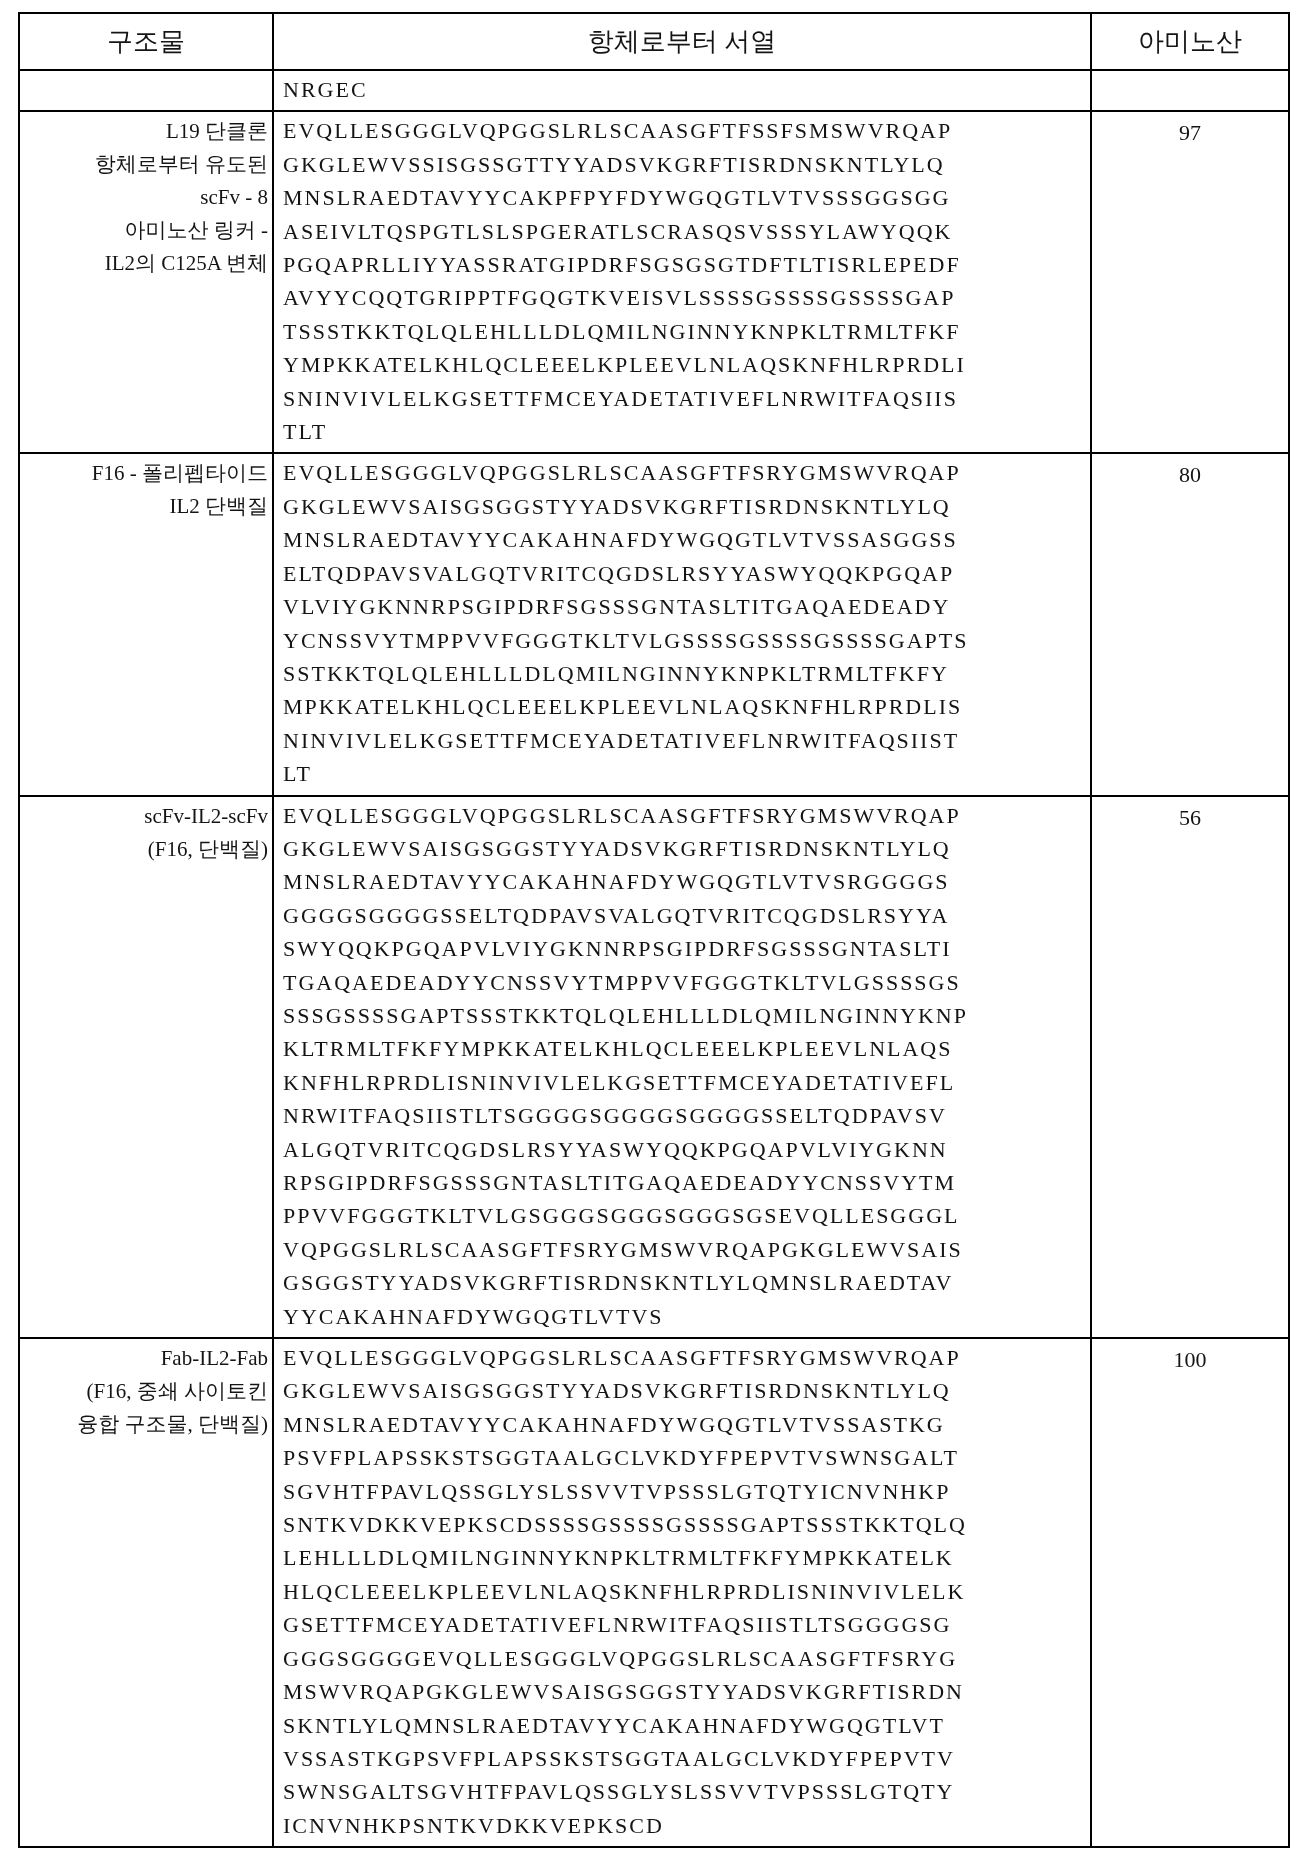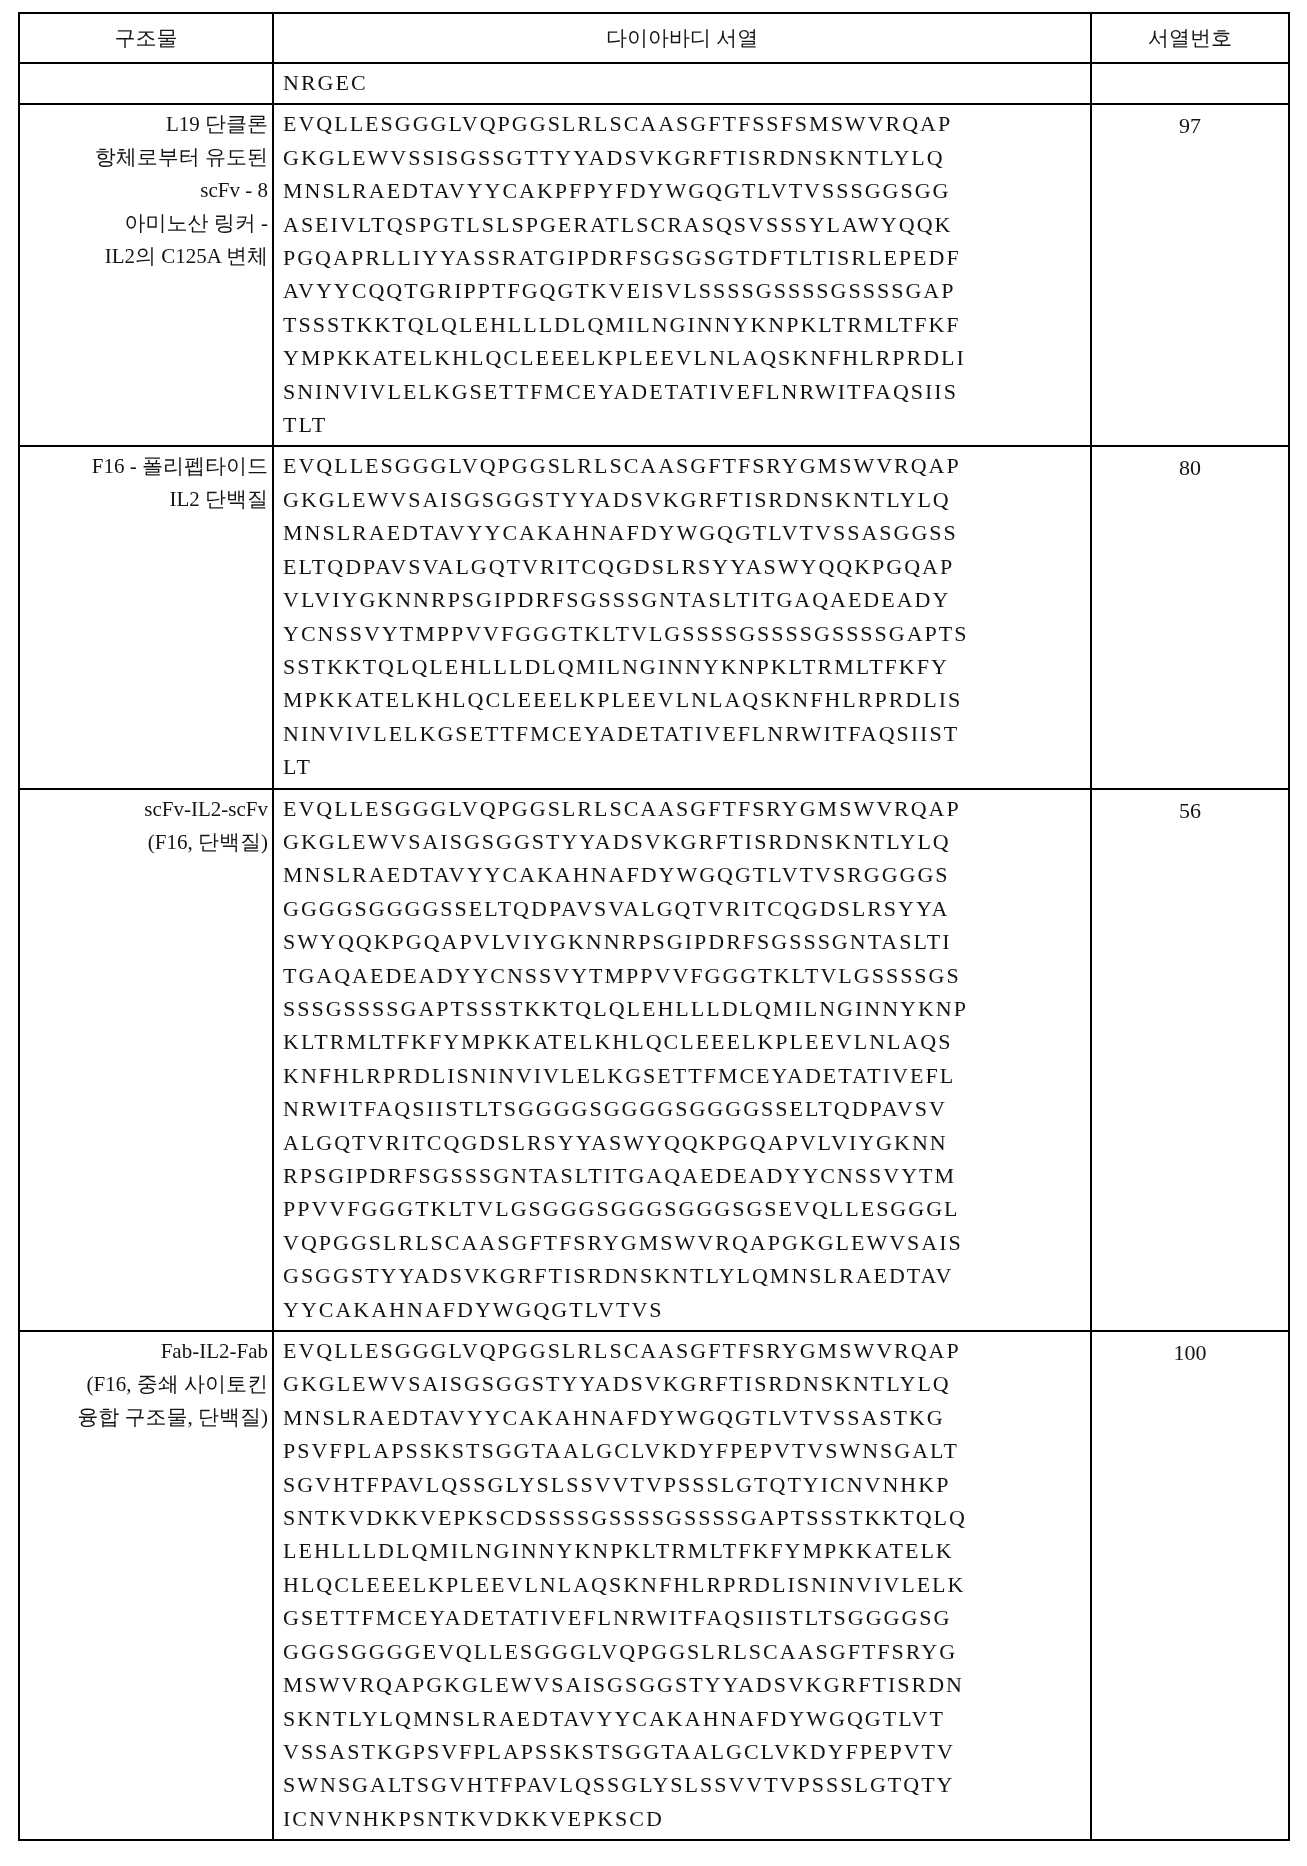--- a/index.html
+++ b/index.html
@@ -27,21 +27,21 @@
   col.c-structure { width: 254px; }
   col.c-sequence  { width: 818px; }
   col.c-seqno     { width: 198px; }
   th, td {
     border: 2px solid #000000;
     vertical-align: top;
     overflow: hidden;
   }
   th {
     font-weight: normal;
-    font-size: 21px;
+    font-size: 26px;
     text-align: center;
     vertical-align: middle;
     height: 36px;
     padding: 10px 2px;
     white-space: nowrap;
   }
   td.structure {
     text-align: right;
     font-size: 21px;
     line-height: 33px;
@@ -70,22 +70,22 @@
 <div class="page">
   <table class="seq-table">
     <colgroup>
       <col class="c-structure">
       <col class="c-sequence">
       <col class="c-seqno">
     </colgroup>
     <thead>
       <tr>
         <th>구조물</th>
-        <th>다이아바디 서열</th>
-        <th>서열번호</th>
+        <th>항체로부터 서열</th>
+        <th>아미노산</th>
       </tr>
     </thead>
     <tbody>
       <tr>
         <td class="structure"></td>
         <td class="sequence">NRGEC</td>
         <td class="seqno"></td>
       </tr>
       <tr>
         <td class="structure">L19 단클론

